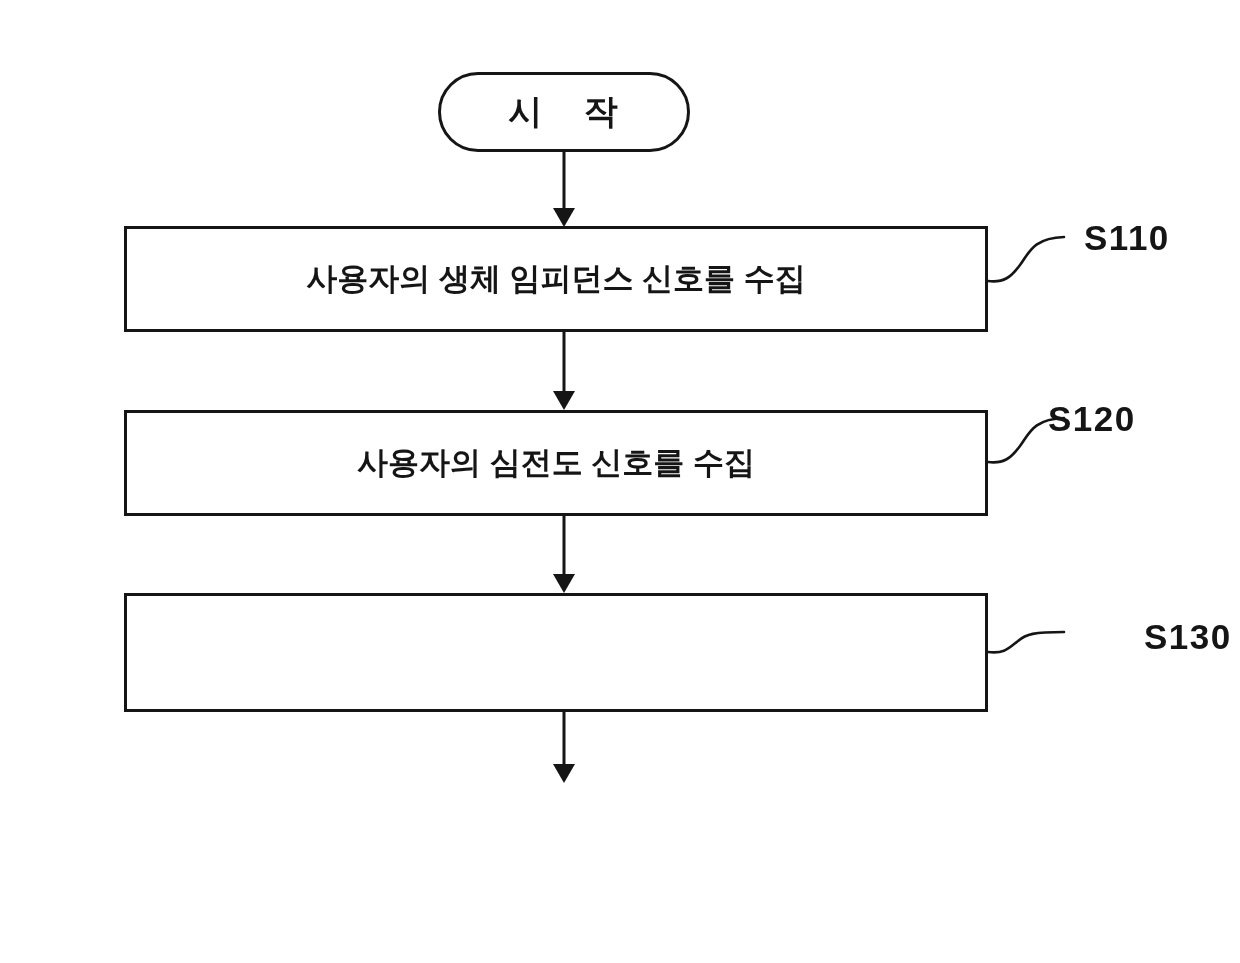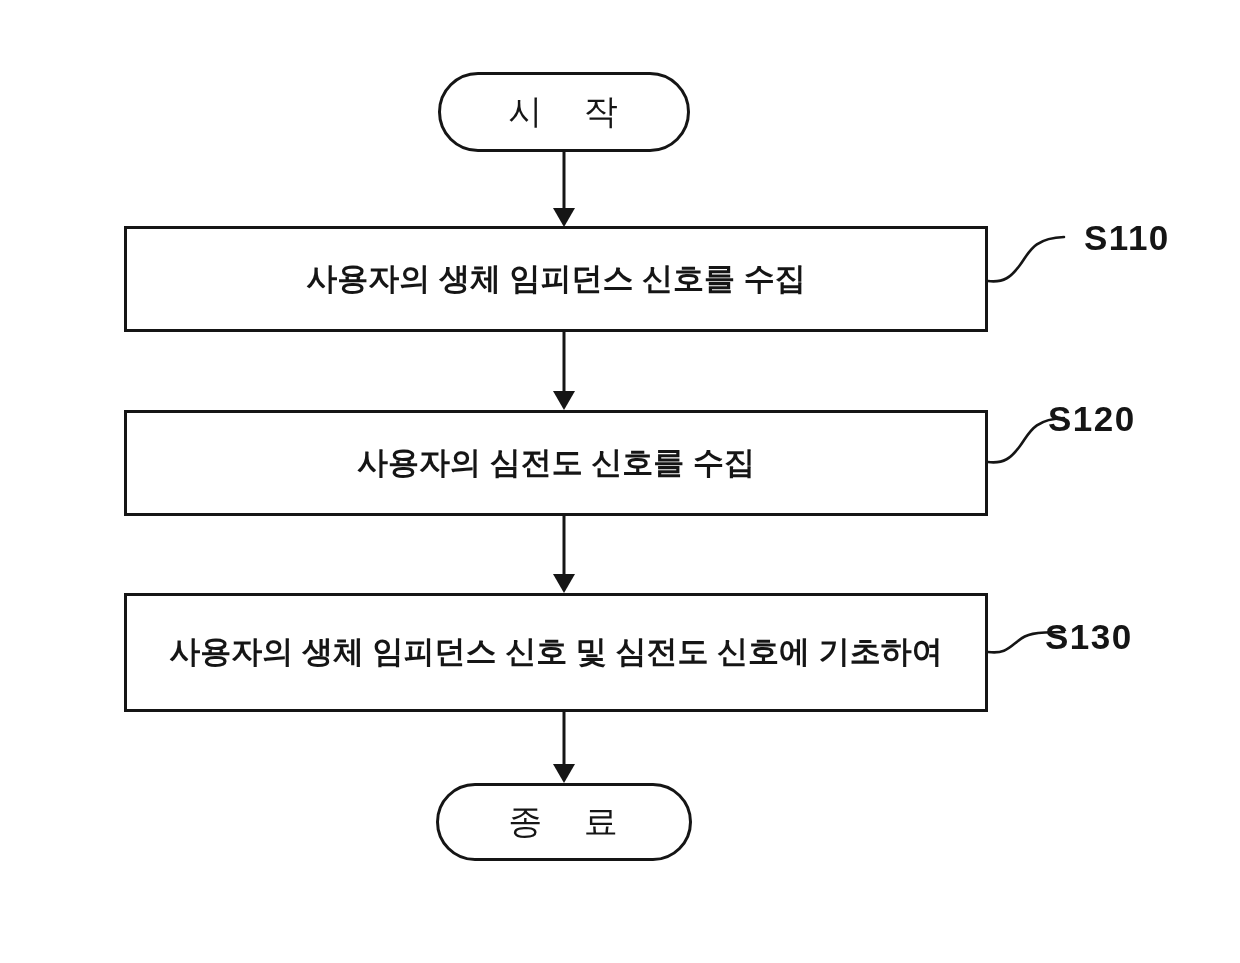--- a/index.html
+++ b/index.html
@@ -24,21 +24,21 @@
     flex-direction: column;
     align-items: center;
     justify-content: center;
     border: 3px solid currentColor;
     background: var(--bg, #ffffff);
     text-align: center;
   }
   .terminal {
     border-radius: 44px;
     font-size: 34px;
-    font-weight: 400;
+    font-weight: 700;
     letter-spacing: 2px;
     word-spacing: 28px;
   }
   .process {
     font-size: 31px;
     font-weight: 700;
     line-height: 1.32;
     letter-spacing: 0px;
     padding: 16px 10px;
   }
@@ -89,21 +89,17 @@
     <div>사용자의 생체 임피던스 신호를 수집</div>
   </div>
   <div class="step-label" style="left:1084px; top:218px;">S110</div>
 
   <div class="node process" style="left:124px; top:410px; width:864px; height:106px;text-align:center;">
     <div>사용자의 심전도 신호를 수집</div>
   </div>
   <div class="step-label" style="left:1048px; top:399px;">S120</div>
 
   <div class="node process" style="left:124px; top:593px; width:864px; height:119px;">
-    <div>사용자의 생체 임피던스 신호 및 심전도 신호에 기초하여</div>
   </div>
-  <div class="step-label" style="left:1045px; top:617px;">S130</div>
+  <div class="step-label" style="left:1144px; top:617px;">S130</div>
 
-  <div class="node terminal" style="left:436px; top:783px; width:256px; height:78px;">
-    <span>종 료</span>
-  </div>
 
 </div>
 
 </body></html>

